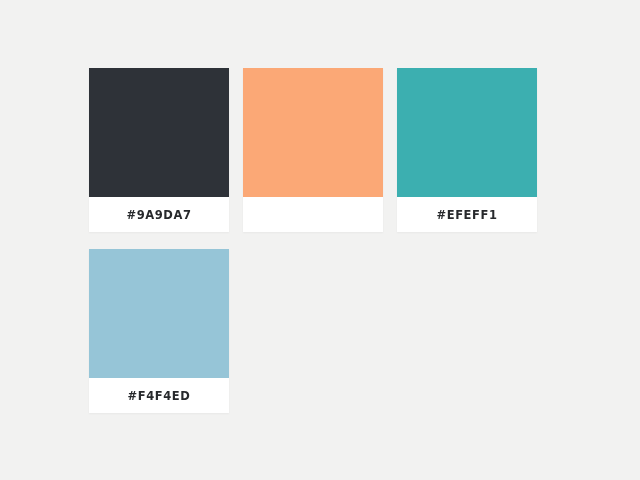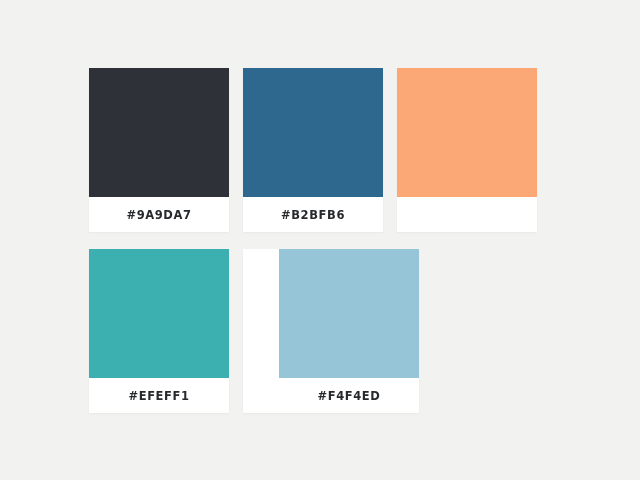--- a/index.html
+++ b/index.html
@@ -70,39 +70,33 @@
   <div class="palette-grid">
 
 
     <div class="swatch-card" style="background: rgb(255, 255, 255);">
       <div class="swatch-color" style="background-color: rgb(46, 50, 56);"></div>
       <div class="swatch-label-strip" style="background: rgb(255, 255, 255);">
         <span class="swatch-label" style="color: rgb(39, 41, 44);">#9A9DA7</span>
       </div>
     </div>
 
-    <div class="swatch-card" style="background: rgb(255, 255, 255);">
-      <div class="swatch-color" style="background-color: rgb(47, 104, 143);"></div>
-      <div class="swatch-label-strip" style="background: rgb(255, 255, 255);">
-        <span class="swatch-label" style="color: rgb(39, 41, 44);">#B2BFB6</span>
-      </div>
-    </div>
 
     <div class="swatch-card" style="background: rgb(255, 255, 255);">
       <div class="swatch-color" style="background-color: rgb(251, 168, 118);"></div>
     </div>
 
     <div class="swatch-card" style="background: rgb(255, 255, 255);">
       <div class="swatch-color" style="background-color: rgb(60, 175, 176);"></div>
       <div class="swatch-label-strip" style="background: rgb(255, 255, 255); text-align: right;">
         <span class="swatch-label" style="color: rgb(39, 41, 44);">#EFEFF1</span>
       </div>
     </div>
 
-    <div class="swatch-card" style="background: rgb(255, 255, 255); padding-left: 36px;">
+    <div class="swatch-card" style="background: rgb(255, 255, 255);">
       <div class="swatch-color" style="background-color: rgb(150, 197, 215);"></div>
       <div class="swatch-label-strip" style="background: rgb(255, 255, 255);">
         <span class="swatch-label" style="color: rgb(39, 41, 44);">#F4F4ED</span>
       </div>
     </div>
 
   </div>
 </div>
 
 </body></html>

